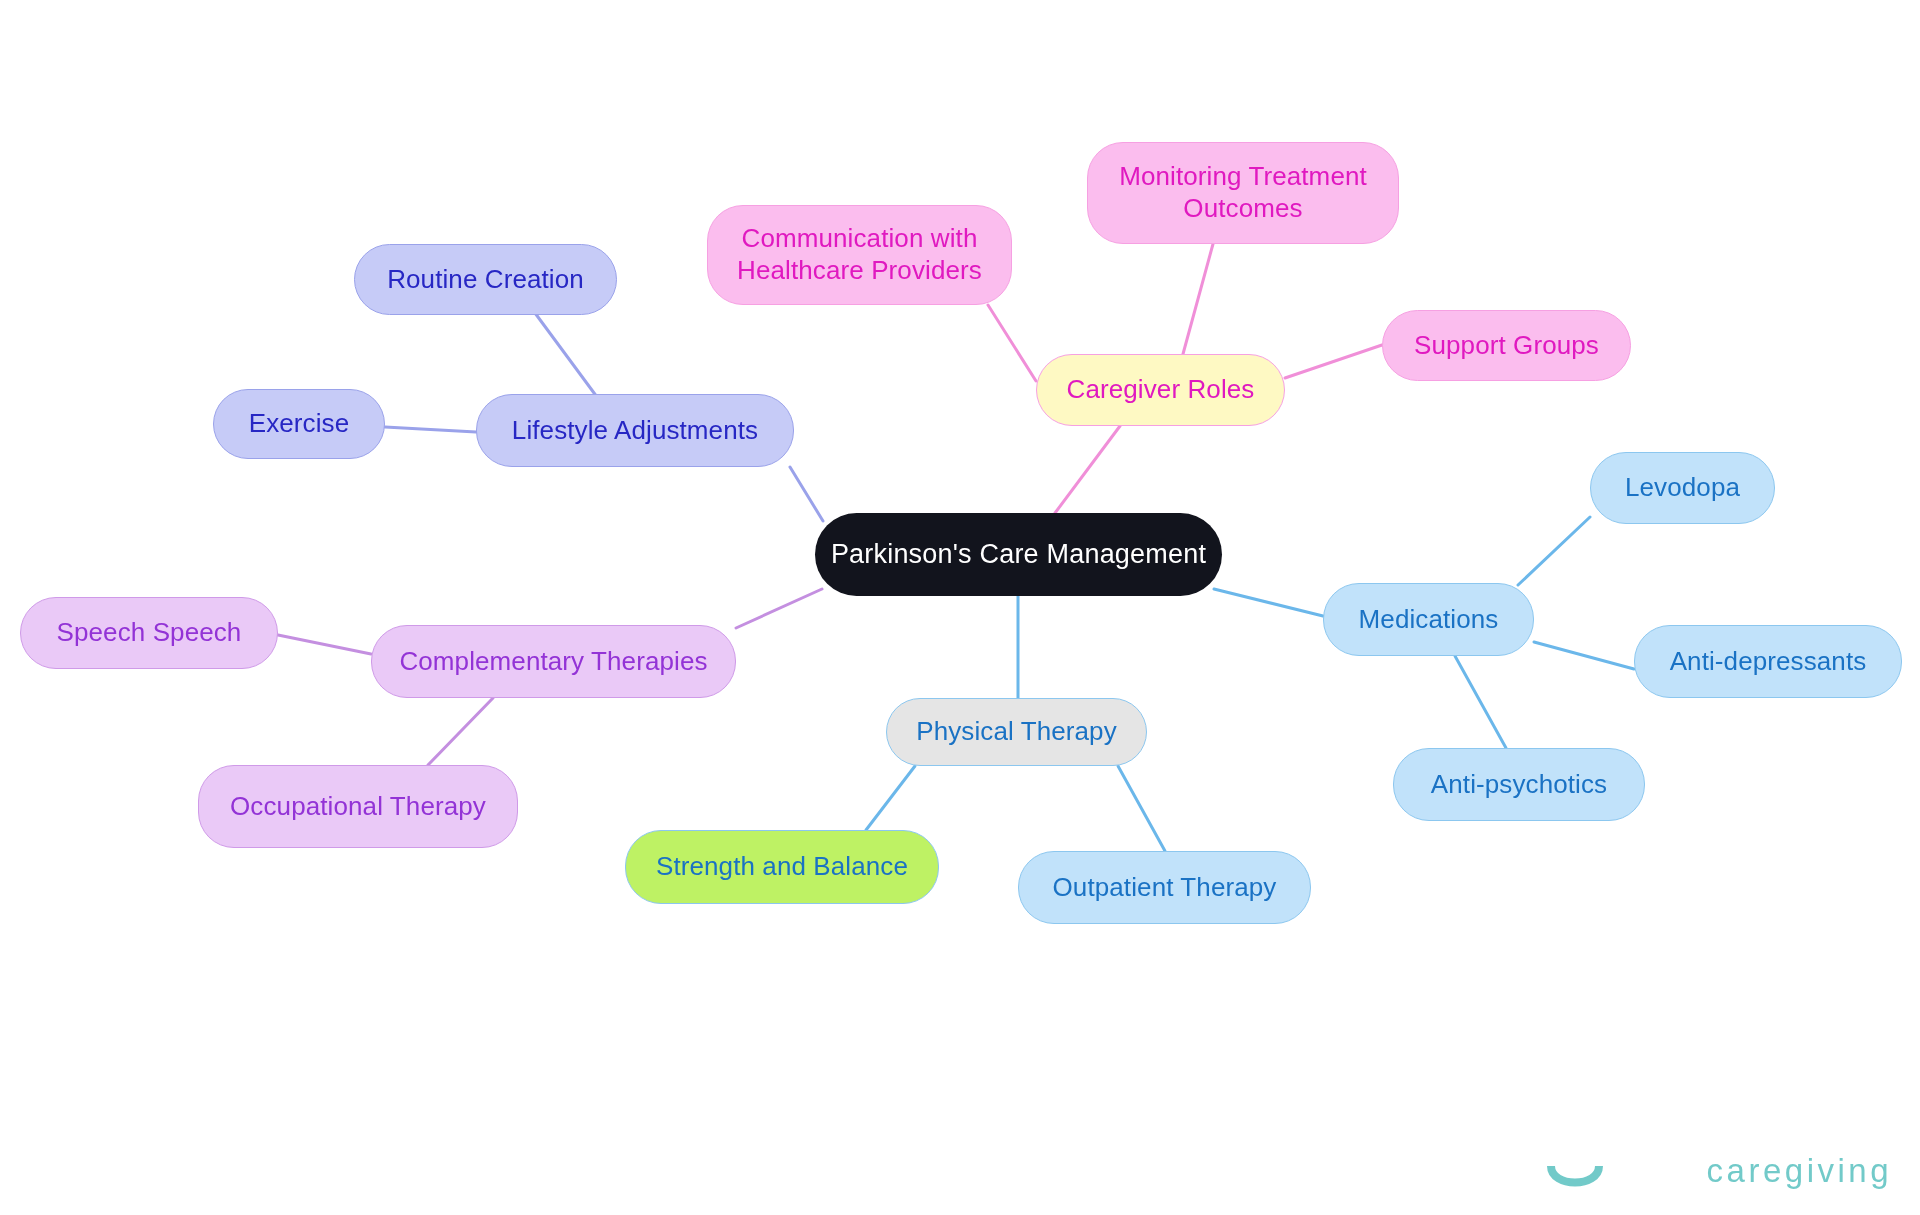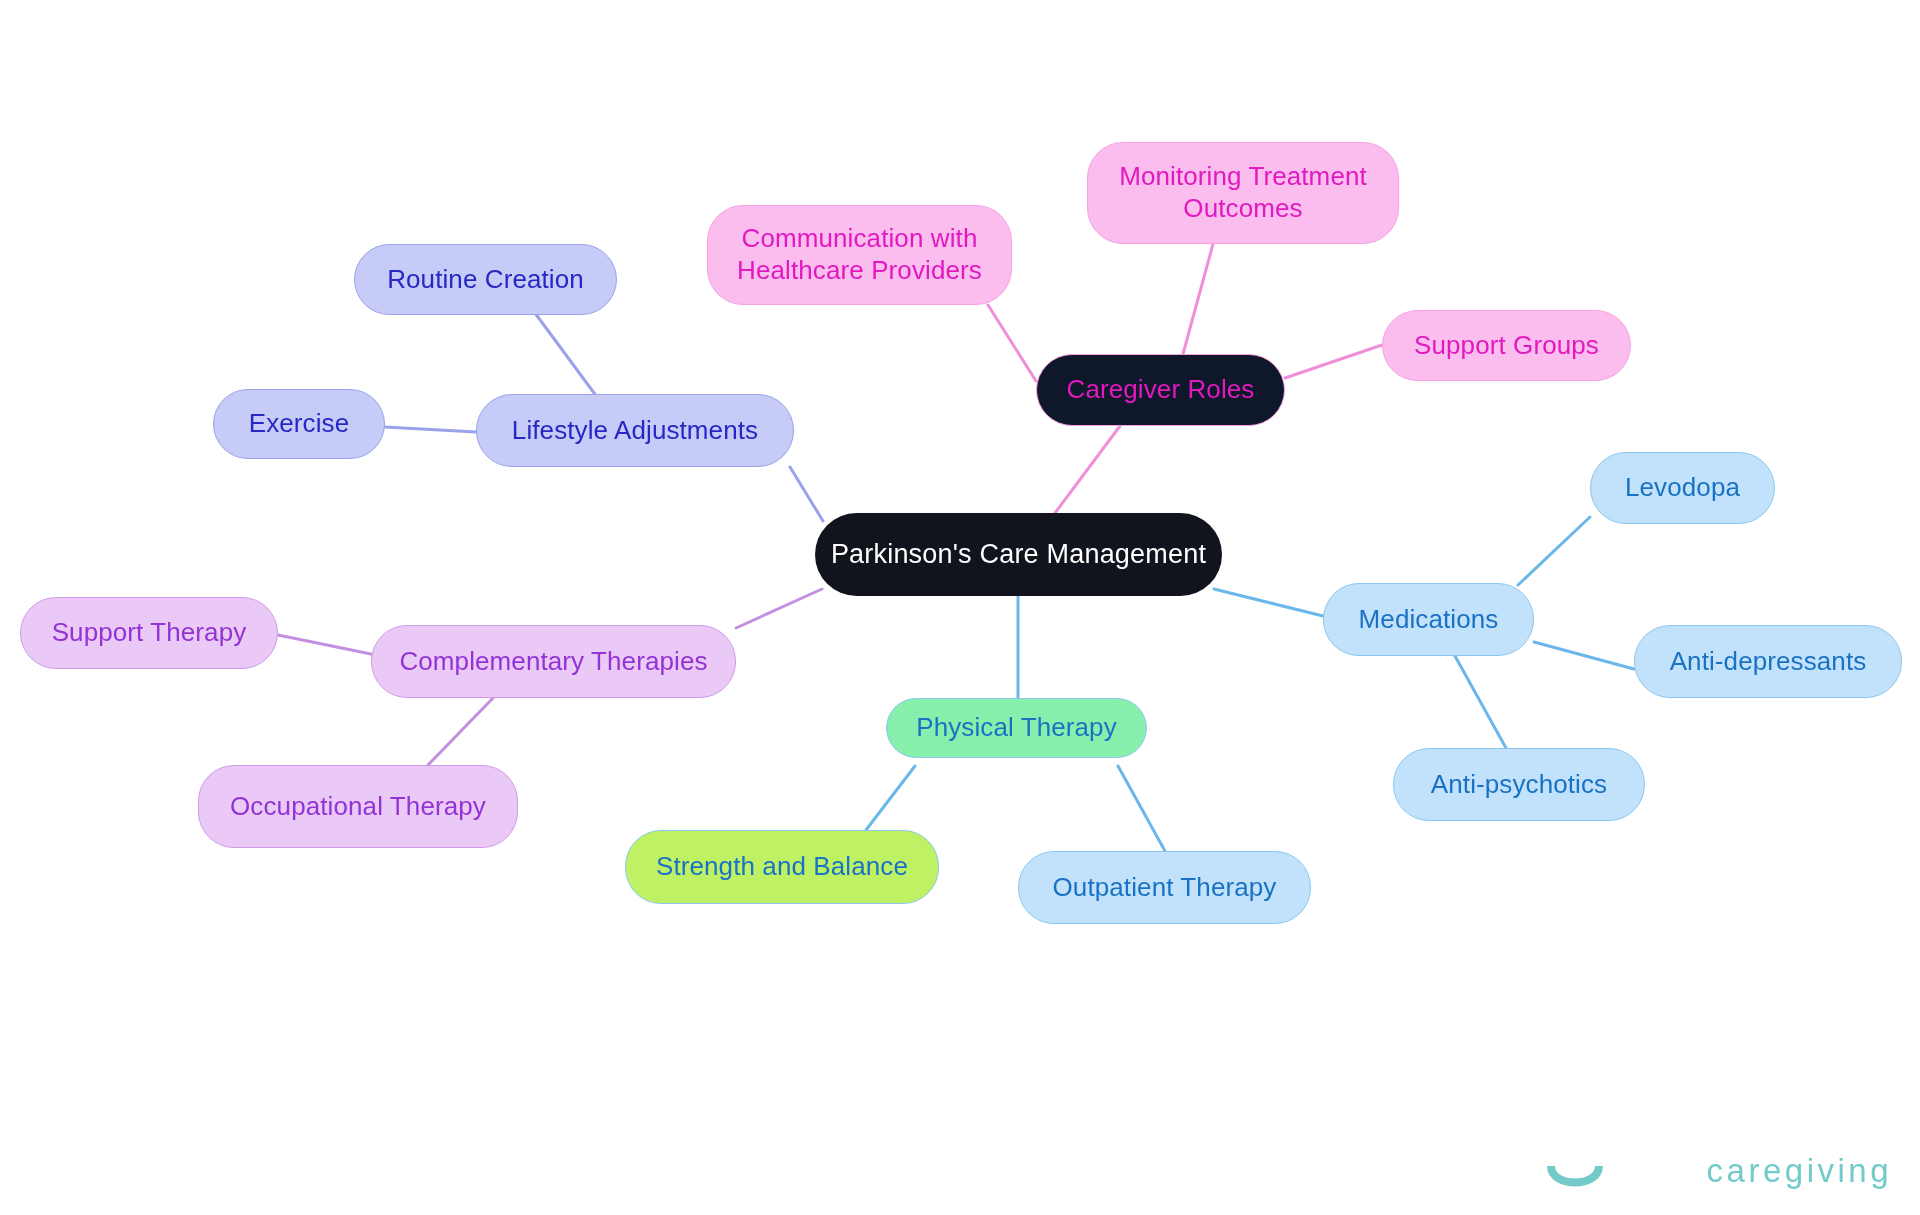--- a/index.html
+++ b/index.html
@@ -111,35 +111,35 @@
       <line x1="822" y1="589" x2="736" y2="628" stroke="#c48fe0" stroke-width="3" stroke-linecap="round"></line>
       <line x1="371" y1="654" x2="278" y2="635" stroke="#c48fe0" stroke-width="3" stroke-linecap="round"></line>
       <line x1="493" y1="698" x2="428" y2="765" stroke="#c48fe0" stroke-width="3" stroke-linecap="round"></line>
     </svg>
 
   <div id="nodes">
       <div class="node root" style="left: 815px; top: 513px; width: 407px; height: 83px; background: rgb(18, 20, 29); color: rgb(255, 255, 255); border-color: rgb(18, 20, 29);"><span>Parkinson's Care Management</span></div>
       <div class="node lavender" style="left: 476px; top: 394px; width: 318px; height: 73px; background: rgb(198, 203, 247); color: rgb(39, 39, 196); border-color: rgb(154, 162, 234);"><span>Lifestyle Adjustments</span></div>
       <div class="node lavender" style="left: 354px; top: 244px; width: 263px; height: 71px; background: rgb(198, 203, 247); color: rgb(39, 39, 196); border-color: rgb(154, 162, 234); text-align: right;"><span>Routine Creation</span></div>
       <div class="node lavender" style="left: 213px; top: 389px; width: 172px; height: 70px; background: rgb(198, 203, 247); color: rgb(39, 39, 196); border-color: rgb(154, 162, 234);"><span>Exercise</span></div>
-      <div class="node pink" style="left: 1036px; top: 354px; width: 249px; height: 72px; background: #0f172a; color: rgb(224, 25, 192); border-color: rgb(246, 160, 226);"><span>Caregiver Roles</span></div>
+      <div class="node pink" style="left: 1036px; top: 354px; width: 249px; height: 72px; background: #fef9c3; color: rgb(224, 25, 192); border-color: rgb(246, 160, 226);"><span>Caregiver Roles</span></div>
       <div class="node pink" style="left: 707px; top: 205px; width: 305px; height: 100px; background: rgb(251, 189, 238); color: rgb(224, 25, 192); border-color: rgb(246, 160, 226);"><span>Communication with
 Healthcare Providers</span></div>
       <div class="node pink" style="left: 1087px; top: 142px; width: 312px; height: 102px; background: rgb(251, 189, 238); color: rgb(224, 25, 192); border-color: rgb(246, 160, 226);"><span>Monitoring Treatment
 Outcomes</span></div>
       <div class="node pink" style="left: 1382px; top: 310px; width: 249px; height: 71px; background: rgb(251, 189, 238); color: rgb(224, 25, 192); border-color: rgb(246, 160, 226);"><span>Support Groups</span></div>
       <div class="node blue" style="left: 1323px; top: 583px; width: 211px; height: 73px; background: rgb(193, 226, 250); color: rgb(26, 114, 196); border-color: rgb(140, 199, 239);"><span>Medications</span></div>
       <div class="node blue" style="left: 1590px; top: 452px; width: 185px; height: 72px; background: rgb(193, 226, 250); color: rgb(26, 114, 196); border-color: rgb(140, 199, 239);"><span>Levodopa</span></div>
       <div class="node blue" style="left: 1634px; top: 625px; width: 268px; height: 73px; background: rgb(193, 226, 250); color: rgb(26, 114, 196); border-color: rgb(140, 199, 239);"><span>Anti-depressants</span></div>
       <div class="node blue" style="left: 1393px; top: 748px; width: 252px; height: 73px; background: rgb(193, 226, 250); color: rgb(26, 114, 196); border-color: rgb(140, 199, 239);"><span>Anti-psychotics</span></div>
-      <div class="node blue" style="left: 886px; top: 698px; width: 261px; height: 60px; background: #86efac; color: rgb(26, 114, 196); border-color: rgb(140, 199, 239);"><span>Physical Therapy</span></div>
+      <div class="node blue" style="left: 886px; top: 698px; width: 261px; height: 68px; background: #e5e5e5; color: rgb(26, 114, 196); border-color: rgb(140, 199, 239);"><span>Physical Therapy</span></div>
       <div class="node blue" style="left: 625px; top: 830px; width: 314px; height: 74px; background: #bef264; color: rgb(26, 114, 196); border-color: rgb(140, 199, 239);"><span>Strength and Balance</span></div>
       <div class="node blue" style="left: 1018px; top: 851px; width: 293px; height: 73px; background: rgb(193, 226, 250); color: rgb(26, 114, 196); border-color: rgb(140, 199, 239);"><span>Outpatient Therapy</span></div>
       <div class="node purple" style="left: 371px; top: 625px; width: 365px; height: 73px; background: rgb(234, 201, 247); color: rgb(147, 51, 214); border-color: rgb(207, 154, 232);"><span>Complementary Therapies</span></div>
-      <div class="node purple" style="left: 20px; top: 597px; width: 258px; height: 72px; background: rgb(234, 201, 247); color: rgb(147, 51, 214); border-color: rgb(207, 154, 232);"><span>Support Therapy</span></div>
+      <div class="node purple" style="left: 20px; top: 597px; width: 258px; height: 72px; background: rgb(234, 201, 247); color: rgb(147, 51, 214); border-color: rgb(207, 154, 232);"><span>Speech Speech</span></div>
       <div class="node purple" style="left: 198px; top: 765px; width: 320px; height: 83px; background: rgb(234, 201, 247); color: rgb(147, 51, 214); border-color: rgb(207, 154, 232);"><span>Occupational Therapy</span></div>
     </div>
 
   <div id="logo">
     <svg class="logo-smile" viewBox="0 0 56 30" xmlns="http://www.w3.org/2000/svg">
       <path d="M4 0 C4 22 52 22 52 0" fill="none" stroke-width="8" stroke-linecap="butt" stroke="#72cac9"></path>
     </svg>
     <div class="logo-line2" style="color: rgb(114, 202, 201);">caregiving</div>
   </div>
 

